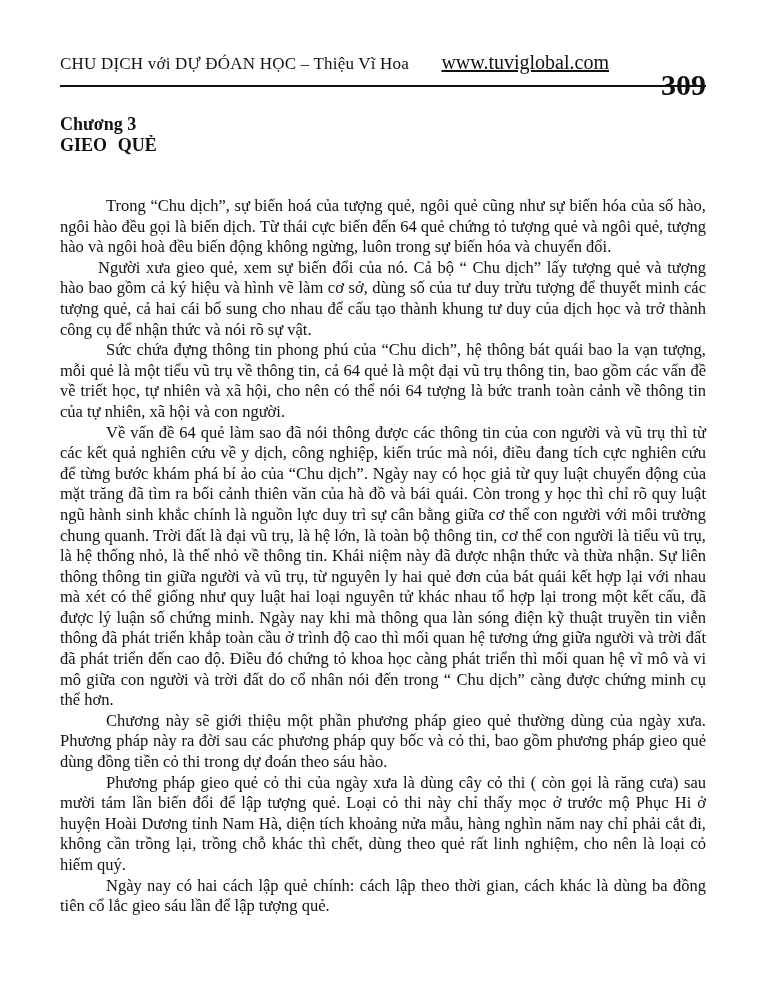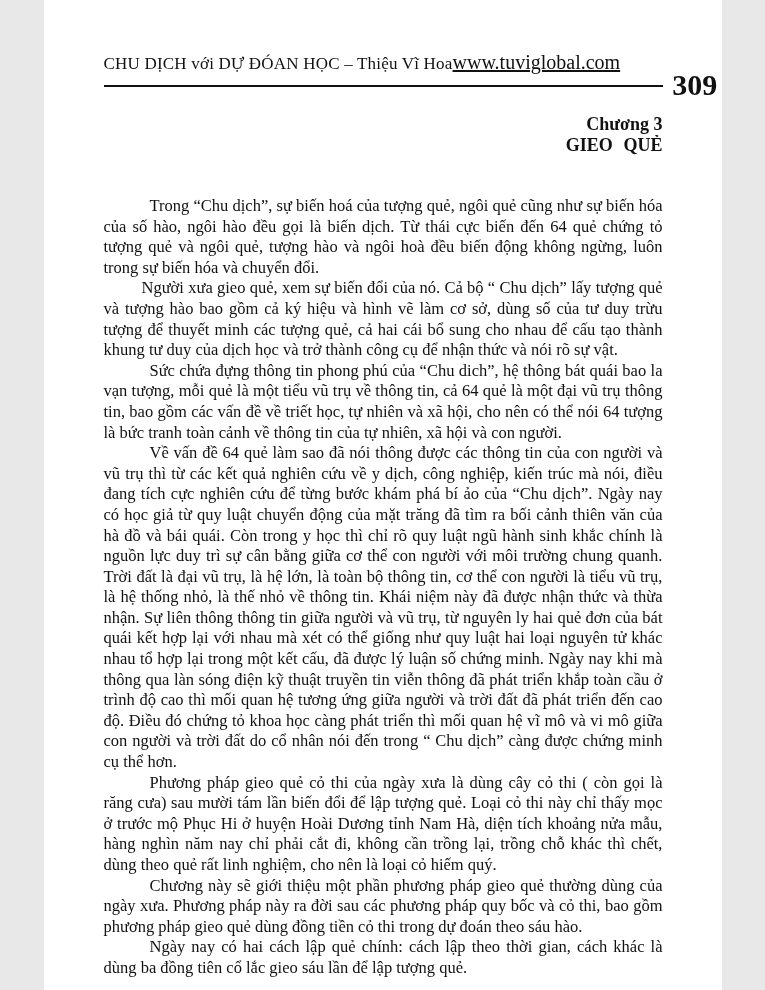--- a/index.html
+++ b/index.html
@@ -1,18 +1,18 @@
 <!DOCTYPE html>
 <html><head>
 <meta charset="utf-8">
 <style>
   html, body { margin: 0; padding: 0; background: #e8e8e8; }
   .page {
     position: relative;
-    width: 678px;
+    width: 765px;
     height: 990px;
     margin: 0 auto;
     background: #ffffff;
     color: #111111;
     font-family: "Liberation Serif", "DejaVu Serif", serif;
     overflow: hidden;
     box-sizing: border-box;
     padding: 44px 59px 0 60px;
   }
   
@@ -50,21 +50,21 @@
     text-align: justify;
   }
   .content p {
     margin: 0;
     text-indent: 46px;
   }
   p.noindent { text-indent: 0; }
   p.indent-sm { text-indent: 38px; }
   
   .chapter {
-    text-align: right;
+    text-align: left;
     font-weight: bold;
     font-size: 18px;
     line-height: 21px;
     margin-top: 27px;
     margin-bottom: 40px;
     text-indent: 0;
   }
   .chapter .chapter-title { word-spacing: 0.35em; }
 </style>
 </head>
@@ -89,21 +89,21 @@
 
 
     <p>Trong “Chu dịch”, sự biến hoá của tượng quẻ, ngôi quẻ cũng như sự biến hóa của số hào, ngôi hào đều gọi là biến dịch. Từ thái cực biến đến 64 quẻ chứng tỏ tượng quẻ và ngôi quẻ, tượng hào và ngôi hoà đều biến động không ngừng, luôn trong sự biến hóa và chuyển đổi.</p>
 
     <p class="indent-sm">Người xưa gieo quẻ, xem sự biến đổi của nó. Cả bộ “ Chu dịch” lấy tượng quẻ và tượng hào bao gồm cả ký hiệu và hình vẽ làm cơ sở, dùng số của tư duy trừu tượng để thuyết minh các tượng quẻ, cả hai cái bổ sung cho nhau để cấu tạo thành khung tư duy của dịch học và trở thành công cụ để nhận thức và nói rõ sự vật.</p>
 
     <p>Sức chứa đựng thông tin phong phú của “Chu dich”, hệ thông bát quái bao la vạn tượng, mỗi quẻ là một tiểu vũ trụ về thông tin, cả 64 quẻ là một đại vũ trụ thông tin, bao gồm các vấn đề về triết học, tự nhiên và xã hội, cho nên có thể nói 64 tượng là bức tranh toàn cảnh về thông tin của tự nhiên, xã hội và con người.</p>
 
     <p>Về vấn đề 64 quẻ làm sao đã nói thông được các thông tin của con người và vũ trụ thì từ các kết quả nghiên cứu về y dịch, công nghiệp, kiến trúc mà nói, điều đang tích cực nghiên cứu để từng bước khám phá bí ảo của “Chu dịch”. Ngày nay có học giả từ quy luật chuyển động của mặt trăng đã tìm ra bối cảnh thiên văn của hà đồ và bái quái. Còn trong y học thì chỉ rõ quy luật ngũ hành sinh khắc chính là nguồn lực duy trì sự cân bằng giữa cơ thể con người với môi trường chung quanh. Trời đất là đại vũ trụ, là hệ lớn, là toàn bộ thông tin, cơ thể con người là tiểu vũ trụ, là hệ thống nhỏ, là thế nhỏ về thông tin. Khái niệm này đã được nhận thức và thừa nhận. Sự liên thông thông tin giữa người và vũ trụ, từ nguyên ly hai quẻ đơn của bát quái kết hợp lại với nhau mà xét có thể giống như quy luật hai loại nguyên tử khác nhau tổ hợp lại trong một kết cấu, đã được lý luận số chứng minh. Ngày nay khi mà thông qua làn sóng điện kỹ thuật truyền tin viễn thông đã phát triển khắp toàn cầu ở trình độ cao thì mối quan hệ tương ứng giữa người và trời đất đã phát triển đến cao độ. Điều đó chứng tỏ khoa học càng phát triển thì mối quan hệ vĩ mô và vi mô giữa con người và trời đất do cổ nhân nói đến trong “ Chu dịch” càng được chứng minh cụ thể hơn.</p>
 
+    <p>Chương này sẽ giới thiệu một phần phương pháp gieo quẻ thường dùng của ngày xưa. Phương pháp này ra đời sau các phương pháp quy bốc và cỏ thi, bao gồm phương pháp gieo quẻ dùng đồng tiền cỏ thi trong dự đoán theo sáu hào.</p>
+
     <p>Phương pháp gieo quẻ cỏ thi của ngày xưa là dùng cây cỏ thi ( còn gọi là răng cưa) sau mười tám lần biến đổi để lập tượng quẻ. Loại cỏ thi này chỉ thấy mọc ở trước mộ Phục Hi ở huyện Hoài Dương tỉnh Nam Hà, diện tích khoảng nửa mẫu, hàng nghìn năm nay chỉ phải cắt đi, không cần trồng lại, trồng chỗ khác thì chết, dùng theo quẻ rất linh nghiệm, cho nên là loại cỏ hiếm quý.</p>
-
-    <p>Chương này sẽ giới thiệu một phần phương pháp gieo quẻ thường dùng của ngày xưa. Phương pháp này ra đời sau các phương pháp quy bốc và cỏ thi, bao gồm phương pháp gieo quẻ dùng đồng tiền cỏ thi trong dự đoán theo sáu hào.</p>
 
     <p>Ngày nay có hai cách lập quẻ chính: cách lập theo thời gian, cách khác là dùng ba đồng tiên cổ lắc gieo sáu lần để lập tượng quẻ.</p>
 
   </div>
 
 </div>
 
 </body></html>

